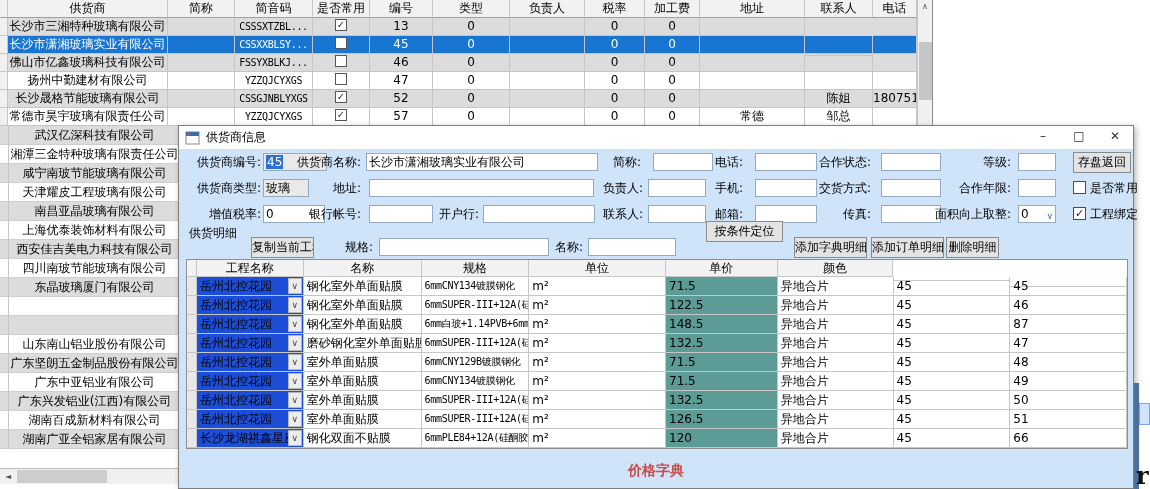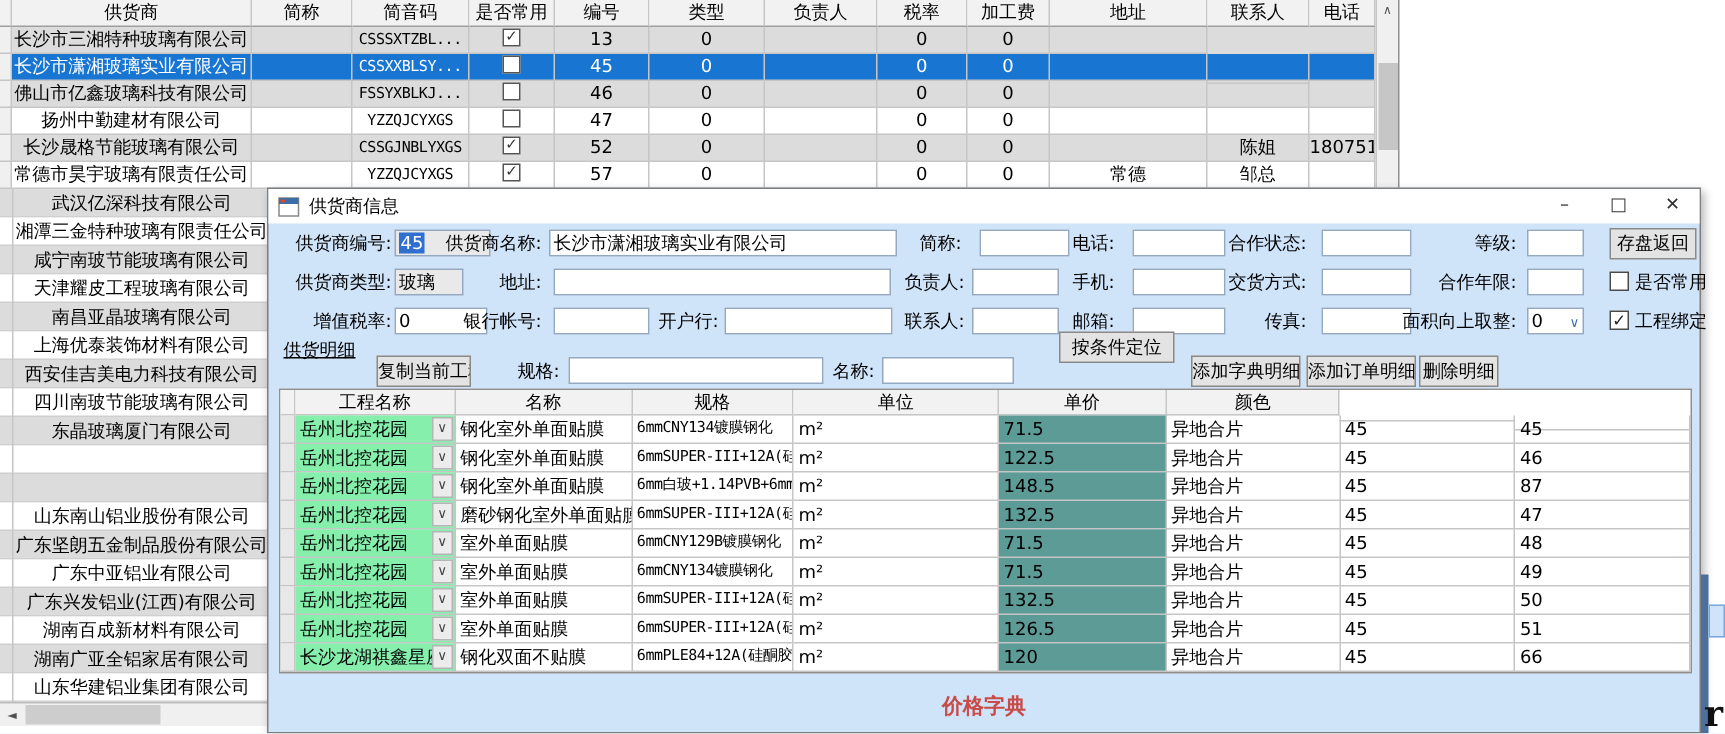--- a/index.html
+++ b/index.html
@@ -47,21 +47,21 @@
   .chklbl{position:absolute;height:16px;line-height:16px;font-size:12px;white-space:nowrap;}
   .combo-arrow{position:absolute;right:2px;top:2px;font-size:9px;color:#3f6db5;}
 
   
   #detail-grid{position:absolute;left:7px;top:133px;width:942px;background:#fff;border:1px solid #8f8f8f;}
   .dg-row{display:flex;height:19px;line-height:18px;}
   .dg-head{height:17px;line-height:16px;}
   .dg-cell{border-right:1px solid #c6c6c6;border-bottom:1px solid #c6c6c6;overflow:hidden;white-space:nowrap;padding:0 3px;font-size:12px;}
   .dg-head .dg-cell{background:#f2f2f2;text-align:center;padding:0;}
   .dg-strip{background:#e8e8e8;padding:0;}
-  .dg-combo{background:#86efac;position:relative;padding-right:16px;}
+  .dg-combo{background:#1d4ed8;position:relative;padding-right:16px;}
   .dg-combo .arr{position:absolute;right:1px;top:1px;width:14px;height:16px;background:#ececec;border:1px solid #b5b5b5;font-size:9px;line-height:15px;text-align:center;color:#444;}
   .dg-spec{font-family:"DejaVu Sans Mono","Liberation Mono",monospace;font-size:10px;letter-spacing:-0.3px;}
   .dg-price{background:#5d9b97;}
   #dlg-footer{position:absolute;left:0;top:336px;width:100%;text-align:center;color:#c94b48;font-size:14px;font-weight:bold;}
 
   
   #right-edge{position:absolute;left:1134px;top:383px;width:5px;height:106px;background:#4d6f9b;}
   #right-thumb{position:absolute;left:1139px;top:403px;width:11px;height:22px;background:#cfe4fa;border:1px solid #7aa7e0;}
   #right-glyph{position:absolute;left:1136px;top:462px;width:14px;height:27px;font-family:"DejaVu Serif","Liberation Serif",serif;font-weight:bold;font-size:24px;color:#111;line-height:27px;}
 </style>
@@ -195,21 +195,20 @@
       <div class="sb-row row-white">四川南玻节能玻璃有限公司</div>
       <div class="sb-row row-gray">东晶玻璃厦门有限公司</div>
       <div class="sb-row row-white"></div>
       <div class="sb-row row-gray"></div>
       <div class="sb-row row-white">山东南山铝业股份有限公司</div>
       <div class="sb-row row-gray">广东坚朗五金制品股份有限公司</div>
       <div class="sb-row row-white">广东中亚铝业有限公司</div>
       <div class="sb-row row-gray">广东兴发铝业(江西)有限公司</div>
       <div class="sb-row row-white">湖南百成新材料有限公司</div>
       <div class="sb-row row-gray">湖南广亚全铝家居有限公司</div>
-      <div class="sb-row row-white">山东华建铝业集团有限公司</div>
     </div>
   <div id="hscroll">
     <div class="hs-left">◄</div>
     <div class="hs-thumb"></div>
   </div>
 
   <div id="dialog">
     <div id="titlebar">
       <svg id="dlg-icon" viewBox="0 0 15 14">
         <rect x="1" y="1" width="13" height="12" fill="#fff" stroke="#888"></rect>
@@ -263,21 +262,21 @@
     <span class="inp" style="left:469px;top:79px;width:58px"></span>
     <span class="lbl" style="left:530px;top:79px;width:34px">邮箱:</span>
     <span class="inp" style="left:576px;top:79px;width:62px"></span>
     <span class="lbl" style="left:658px;top:79px;width:34px">传真:</span>
     <span class="inp" style="left:702px;top:79px;width:60px"></span>
     <span class="lbl" style="left:748px;top:79px;width:84px">面积向上取整:</span>
     <span class="inp" style="left:839px;top:79px;width:38px"><span>0</span><span class="combo-arrow">∨</span></span>
     <span class="chkbox" style="left:894px;top:81px;">✓</span>
     <span class="chklbl" style="left:911px;top:80px;">工程绑定</span>
 
-    <span class="chklbl" style="left:10px;top:99px;text-decoration:underline;">供货明细</span>
+    <span class="chklbl" style="left:10px;top:99px;">供货明细</span>
     <span class="btn" style="left:72px;top:111px;width:63px">复制当前工程</span>
     <span class="lbl" style="left:160px;top:112px;width:34px">规格:</span>
     <span class="inp" style="left:200px;top:112px;width:170px"></span>
     <span class="lbl" style="left:370px;top:112px;width:34px">名称:</span>
     <span class="inp" style="left:409px;top:112px;width:88px"></span>
     <span class="btn" style="left:527px;top:95px;width:77px">按条件定位</span>
     <span class="btn" style="left:615px;top:111px;width:73px">添加字典明细</span>
     <span class="btn" style="left:692px;top:111px;width:73px">添加订单明细</span>
     <span class="btn" style="left:767px;top:111px;width:53px">删除明细</span>
 

